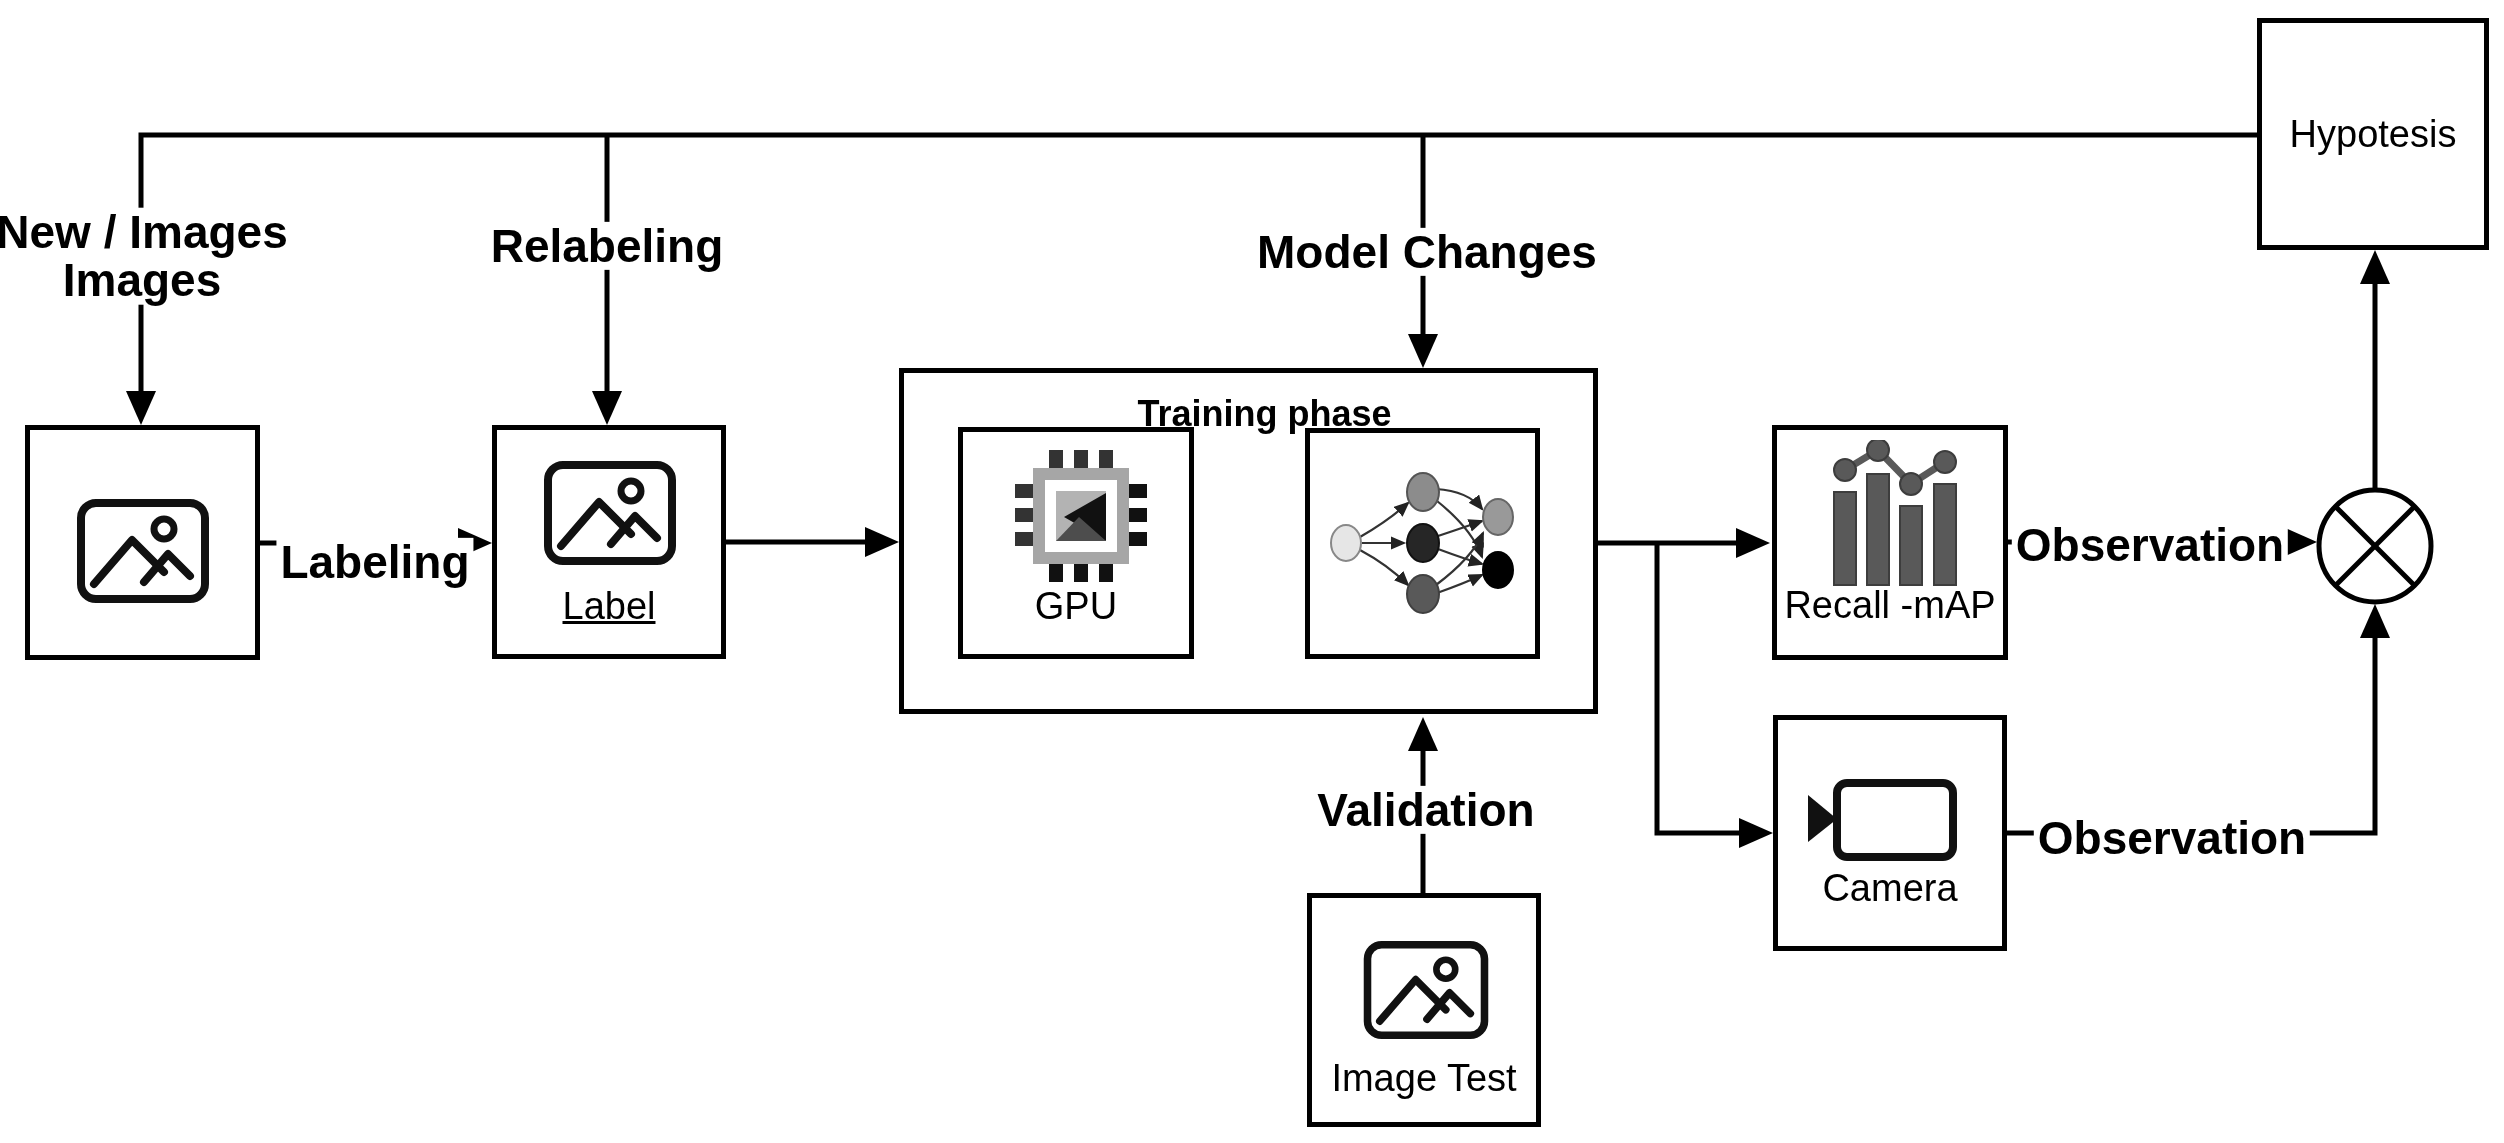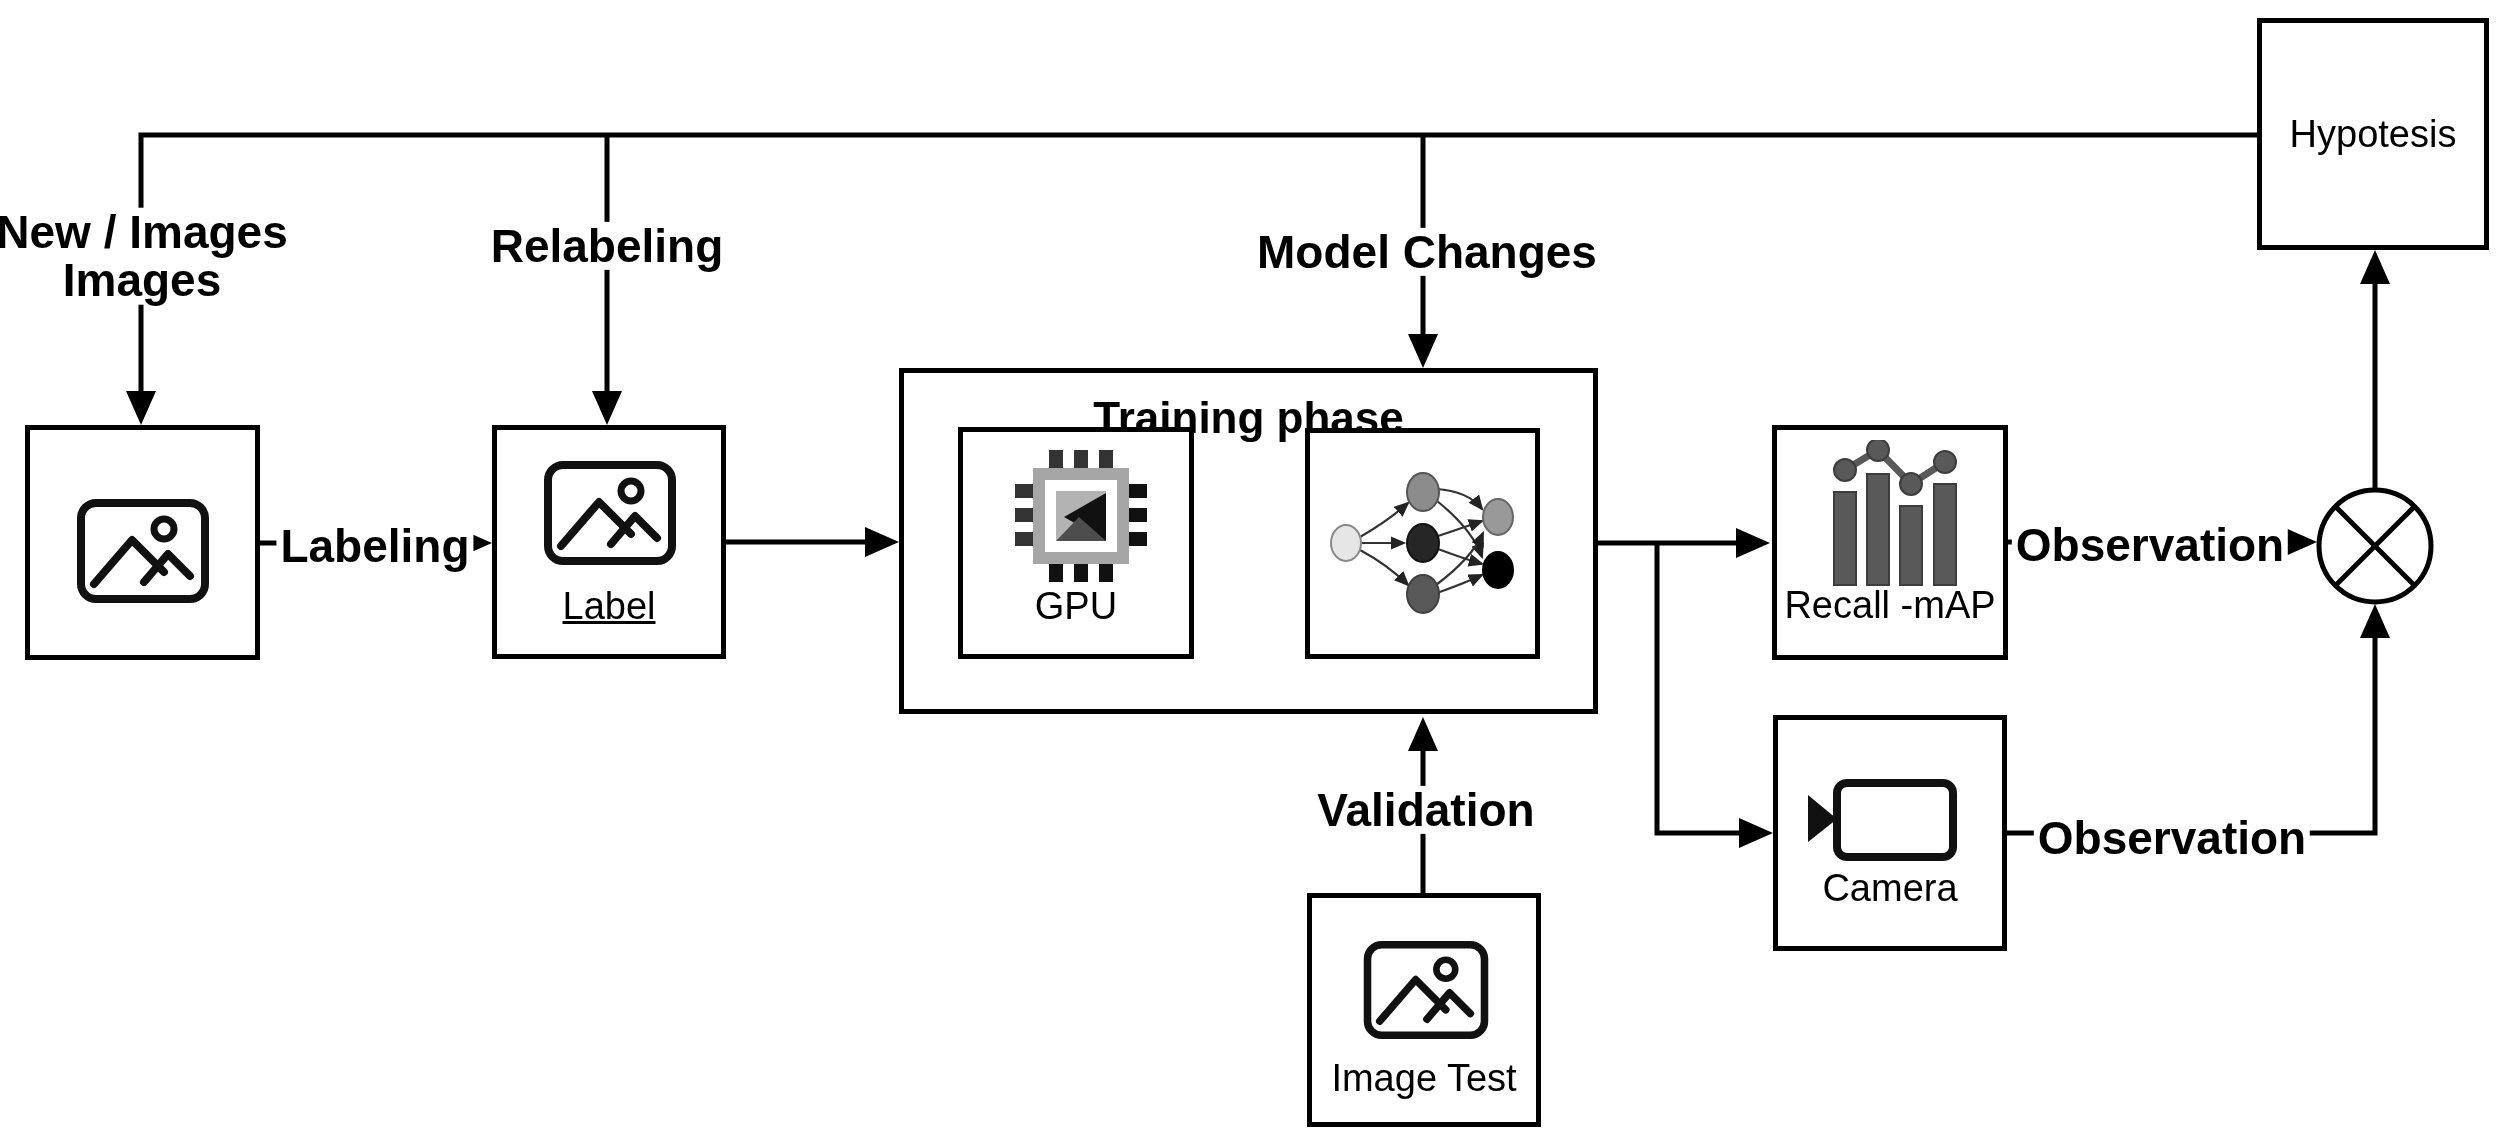--- a/index.html
+++ b/index.html
@@ -3,22 +3,22 @@
 <meta charset="utf-8">
 <style>
   html,body{margin:0;padding:0;background:#fff;}
   .canvas{position:relative;width:2504px;height:1143px;background:#ffffff;
           font-family:"Liberation Sans",sans-serif;color:#000;overflow:hidden;}
   .wires{position:absolute;left:0;top:0;z-index:1;}
   .node{position:absolute;background:#fff;border:5px solid #000;box-sizing:border-box;z-index:2;}
   .node .boxlabel{position:absolute;left:0;width:100%;text-align:center;
           font-size:38px;font-weight:400;color:#000;}
   .node .icon{position:absolute;}
-  .training-title{position:absolute;left:0;top:20px;width:100%;text-align:center;
-          font-size:44px;font-weight:700;}
+  .training-title{position:absolute;left:16px;top:20px;width:100%;text-align:center;
+          font-size:36px;font-weight:700;}
   .edge-label{position:absolute;transform:translate(-50%,-50%);background:#fff;
           font-size:46px;font-weight:700;white-space:nowrap;z-index:3;
           text-align:center;line-height:1.05;padding:0 4px;}
   .centered-flex{display:flex;align-items:center;justify-content:center;height:100%;}
   .hyp-label{font-size:38px;font-weight:400;}
 </style>
 </head>
 <body>
 
 <div class="canvas">
@@ -68,21 +68,21 @@
       <line x1="2415" y1="506" x2="2335" y2="586" stroke="#000" stroke-width="5"></line>
     </g>
   </svg>
 
   <div class="edge-label" style="left:142px;top:256px;">
     <div>New / Images</div>
     <div>Images</div>
   </div>
   <div class="edge-label" style="left:607px;top:246px;">Relabeling</div>
   <div class="edge-label" style="left:1427px;top:252px;">Model Changes</div>
-  <div class="edge-label" style="left:375px;top:546px;">Labeling</div>
+  <div class="edge-label" style="left:375px;top:562px;">Labeling</div>
   <div class="edge-label" style="left:1426px;top:810px;">Validation</div>
   <div class="edge-label" style="left:2150px;top:545px;">Observation</div>
   <div class="edge-label" style="left:2172px;top:838px;">Observation</div>
 
   <div class="node" style="left:25px;top:425px;width:235px;height:235px;">
     <svg class="icon" style="left:46px;top:68px;" width="134" height="106" viewBox="0 0 134 106">
       <rect x="5" y="5" width="124" height="96" rx="15" fill="none" stroke="#111" stroke-width="8"></rect>
       <circle cx="88" cy="31" r="10" fill="#fff" stroke="#111" stroke-width="7"></circle>
       <path d="M18,86 L56,42 L88,74" fill="none" stroke="#111" stroke-width="8" stroke-linecap="round" stroke-linejoin="round"></path>
       <path d="M68,84 L92,56 L114,78" fill="none" stroke="#111" stroke-width="8" stroke-linecap="round" stroke-linejoin="round"></path>

